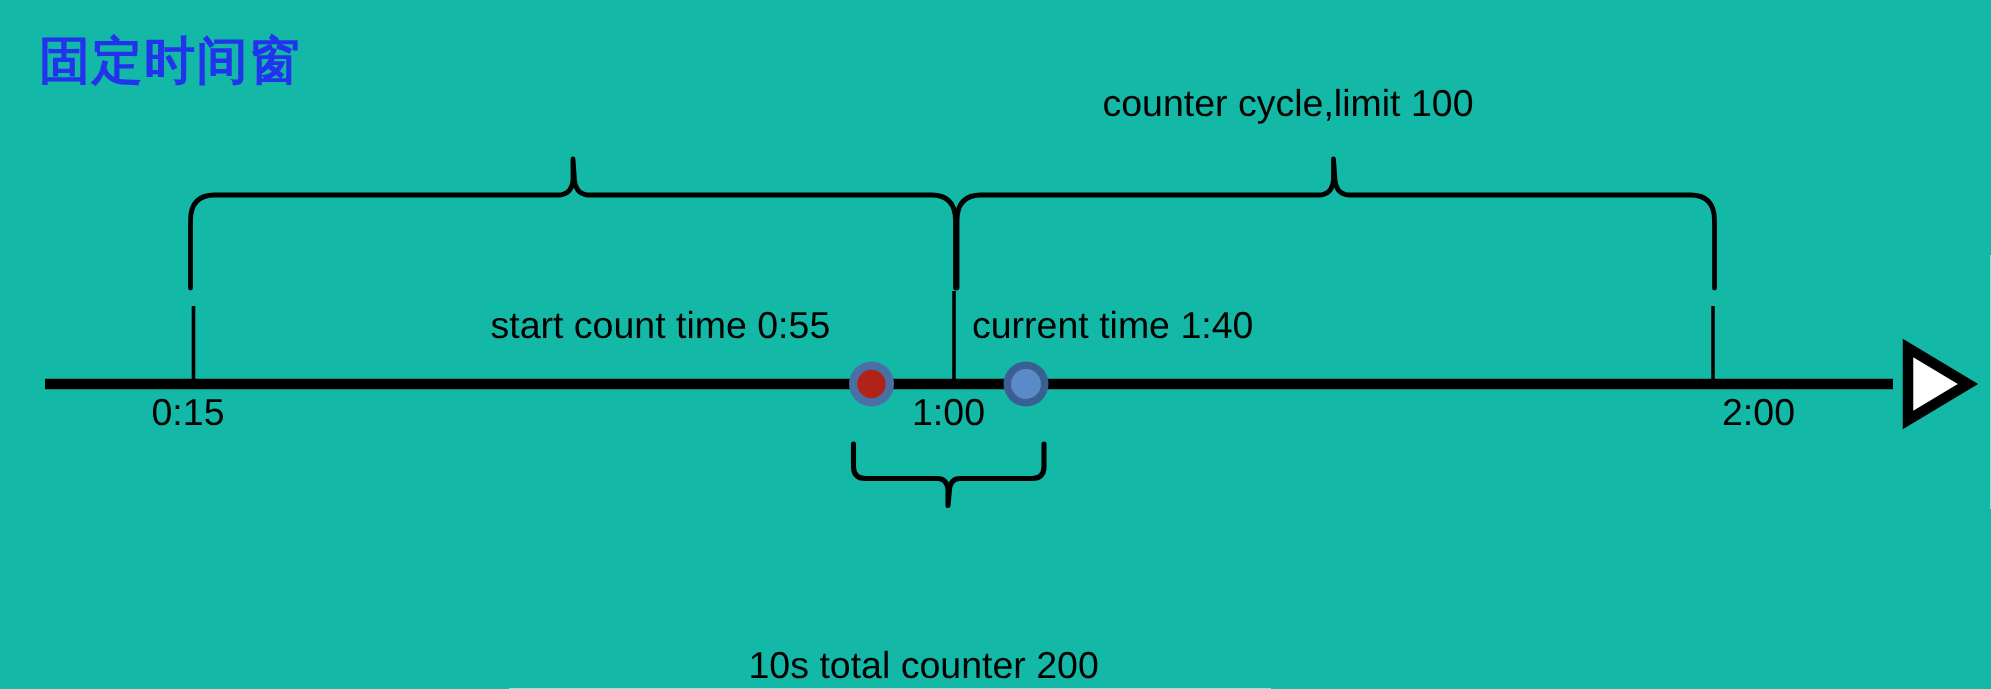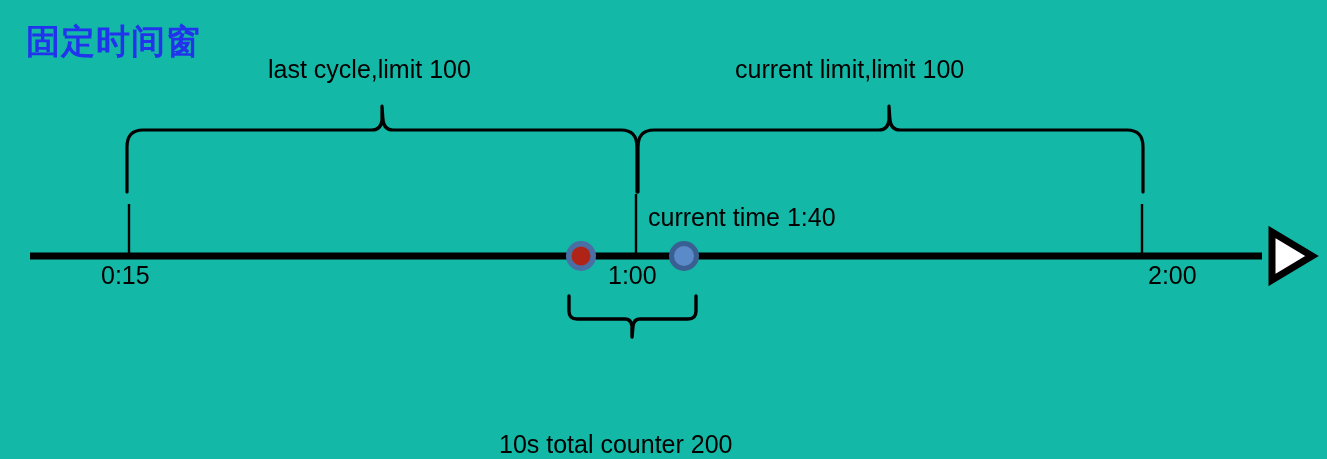--- a/index.html
+++ b/index.html
@@ -120,24 +120,24 @@
                Q 631,319 632,326
                L 632,337
                L 633,326
                Q 634,319 640,319
                L 688,319
                Q 696,319 696,311
                L 696,296" fill="none" stroke="#000000" stroke-width="3.4" stroke-linecap="round" stroke-linejoin="round"></path>
     </g>
   </svg>
 
-  <div class="abs dlabel" style="left:268px; top:57px;">last cycle,limit 100</div>
 
-  <div class="abs dlabel" style="left:735px; top:57px;">current limit,limit 100</div>
+  <div class="abs dlabel" style="left:735px; top:57px;">counter cycle,limit 100</div>
 
+  <div class="abs dlabel" style="left:327px; top:205px;">start count time 0:55</div>
 
   <div class="abs dlabel" style="left:648px; top:205px;">current time 1:40</div>
 
   <div class="abs tick-label" style="left:101px; top:263px;">0:15</div>
 
   <div class="abs tick-label" style="left:608px; top:263px;">1:00</div>
 
   <div class="abs tick-label" style="left:1148px; top:263px;">2:00</div>
 
 

